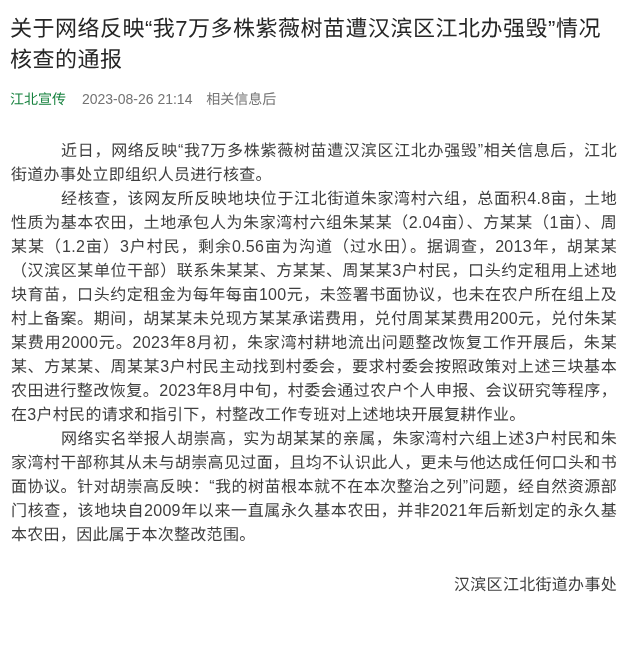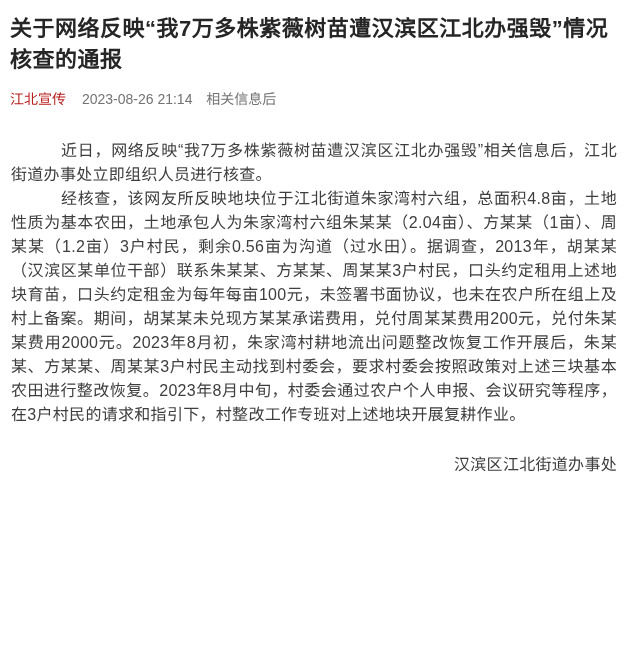--- a/index.html
+++ b/index.html
@@ -10,32 +10,32 @@
     height: 659px;
     overflow: hidden;
     background: #ffffff;
     font-family: "Liberation Sans", "DejaVu Sans", sans-serif;
   }
   .article-title {
     margin: 0;
     padding: 13px 10px 0 10px;
     font-size: 22px;
     line-height: 31px;
-    font-weight: 700;
+    font-weight: 400;
     color: #262626;
     letter-spacing: 0.5px;
   }
   .byline {
     padding: 14px 10px 0 10px;
     font-size: 14px;
     line-height: 20px;
     white-space: nowrap;
   }
   .byline .account {
-    color: #b91c1c;
+    color: #15803d;
     margin-right: 12px;
     cursor: pointer;
   }
   .byline .meta {
     color: #737373;
     margin-right: 10px;
   }
   .article-body {
     padding: 30px 11px 0 11px;
     font-size: 16px;
@@ -68,19 +68,20 @@
 
   <div class="byline">
     <span class="account">江北宣传</span>
     <span class="meta">2023-08-26 21:14</span>
     <span class="meta">相关信息后</span>
   </div>
 
   <div class="article-body">
     <p>近日，网络反映“我7万多株紫薇树苗遭汉滨区江北办强毁”相关信息后，江北街道办事处立即组织人员进行核查。</p>
     <p>经核查，该网友所反映地块位于江北街道朱家湾村六组，总面积4.8亩，土地性质为基本农田，土地承包人为朱家湾村六组朱某某（2.04亩）、方某某（1亩）、周某某（1.2亩）3户村民，剩余0.56亩为沟道（过水田）。据调查，2013年，胡某某（汉滨区某单位干部）联系朱某某、方某某、周某某3户村民，口头约定租用上述地块育苗，口头约定租金为每年每亩100元，未签署书面协议，也未在农户所在组上及村上备案。期间，胡某某未兑现方某某承诺费用，兑付周某某费用200元，兑付朱某某费用2000元。2023年8月初，朱家湾村耕地流出问题整改恢复工作开展后，朱某某、方某某、周某某3户村民主动找到村委会，要求村委会按照政策对上述三块基本农田进行整改恢复。2023年8月中旬，村委会通过农户个人申报、会议研究等程序，在3户村民的请求和指引下，村整改工作专班对上述地块开展复耕作业。</p>
+    <p>网络实名举报人胡崇高，实为胡某某的亲属，朱家湾村六组上述3户村民和朱家湾村干部称其从未与胡崇高见过面，且均不认识此人，更未与他达成任何口头和书面协议。针对胡崇高反映：“我的树苗根本就不在本次整治之列”问题，经自然资源部门核查，该地块自2009年以来一直属永久基本农田，并非2021年后新划定的永久基本农田，因此属于本次整改范围。</p>
 
     <div class="signature">
       <p class="sig-org">汉滨区江北街道办事处</p>
     </div>
   </div>
 
 </div>
 
 </body></html>

